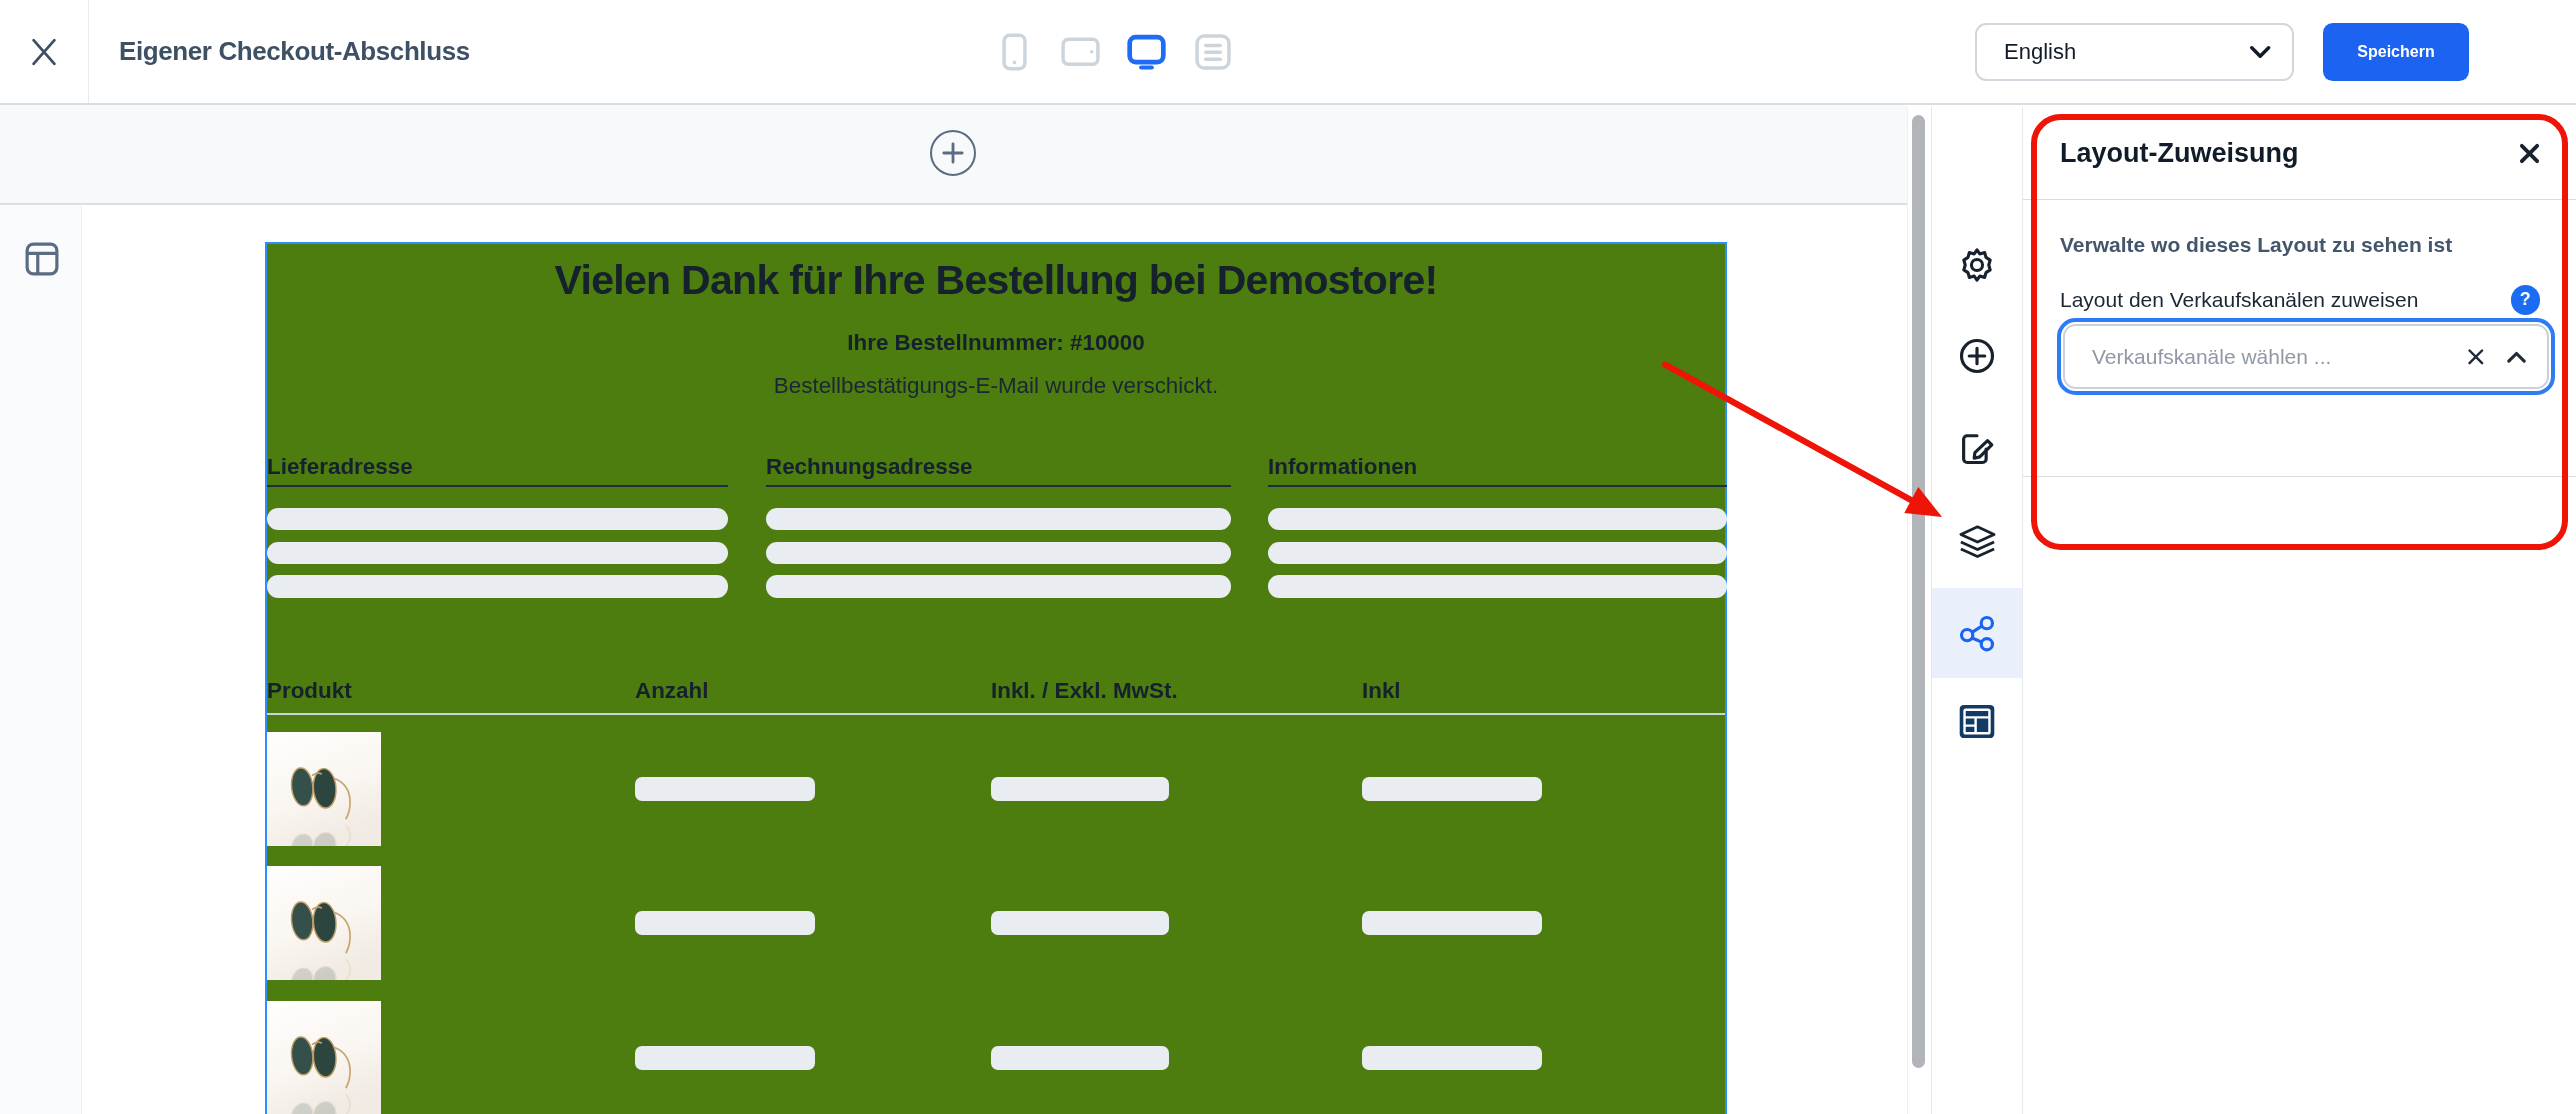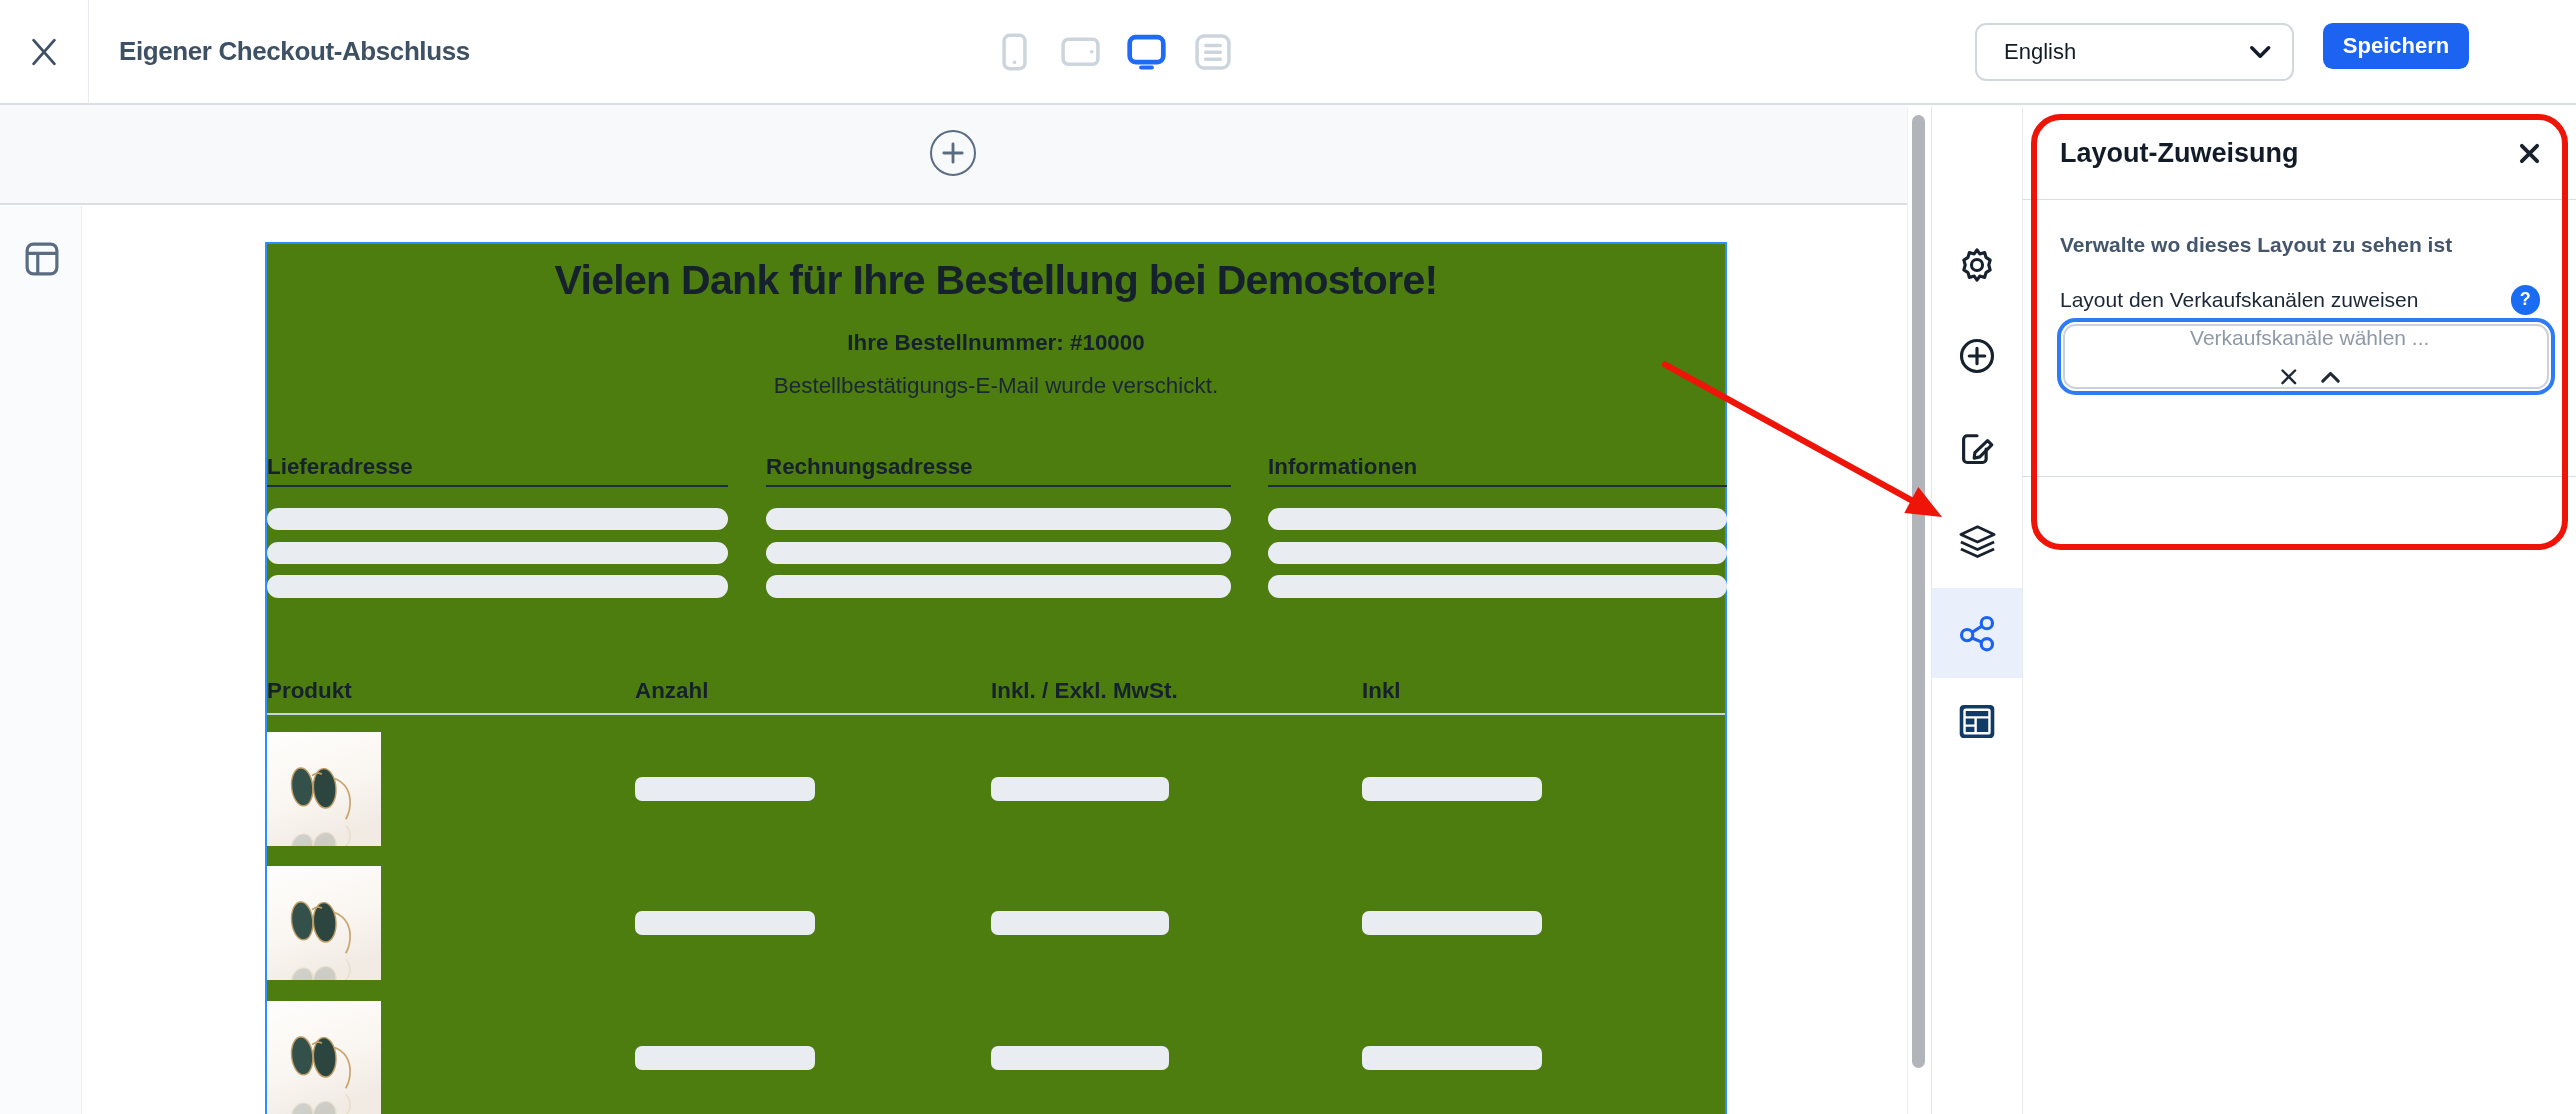--- a/index.html
+++ b/index.html
@@ -8,21 +8,21 @@
   .abs { position:absolute; }
 
   
   .topbar { left:0; top:0; width:2576px; height:105px; background:#fff; border-bottom:2.1px solid #d9dee4; z-index:20; }
   .closebox { left:0; top:0; width:89px; height:103px; border-right:1.4px solid #e7eaee; display:flex; align-items:center; justify-content:center; cursor:pointer; }
   .page-title { left:119px; top:0; height:103px; display:flex; align-items:center; font-size:26px; font-weight:700; color:#3e5063; letter-spacing:-0.4px; }
   .devices { left:995px; top:0; height:103px; display:flex; align-items:center; gap:27px; }
   .device-btn { width:39px; height:39px; display:flex; align-items:center; justify-content:center; cursor:pointer; }
   .lang-select { left:1975px; top:23px; width:319px; height:58px; border:2.1px solid #d2d7dd; border-radius:11.2px; background:#fff; display:flex; align-items:center; padding:0 21px 0 27px; cursor:pointer; }
   .lang-select .val { flex:1; font-size:22px; color:#121c28; }
-  .save-btn { left:2323px; top:23px; width:146px; height:46px; background:#1d63f2; border-radius:9.8px; color:#fff; font-size:22px; font-weight:700; display:flex; align-items:center; justify-content:center; cursor:pointer; border:none; }
+  .save-btn { left:2323px; top:23px; width:146px; height:58px; background:#1d63f2; border-radius:9.8px; color:#fff; font-size:16px; font-weight:700; display:flex; align-items:center; justify-content:center; cursor:pointer; border:none; }
 
   
   .addstrip { left:0; top:105px; width:1907px; height:100px; background:#f8f9fb; border-bottom:2.1px solid #d9dfe5; z-index:5; }
   .plus-btn { left:930px; top:130px; width:46px; height:46px; border:2.8px solid #5a6c81; border-radius:50%; display:flex; align-items:center; justify-content:center; cursor:pointer; background:transparent; }
 
   
   .leftrail { left:0; top:206px; width:82px; height:908px; background:#fafbfc; border-right:1.4px solid #eceef1; z-index:4; }
   .rail-icon { left:25px; top:36px; cursor:pointer; position:absolute; }
 
   
@@ -53,21 +53,21 @@
 
   
   .panel { left:2022px; top:107px; width:554px; height:1007px; background:#fff; border-left:1.4px solid #e7eaed; z-index:6; }
   .panel-header { position:absolute; left:0; top:0; width:100%; height:92px; display:flex; align-items:center; padding:0 34px 0 37px; }
   .panel-title { flex:1; font-size:27px; font-weight:700; color:#121c28; }
   .panel-divider { position:absolute; left:0; width:100%; height:1.4px; background:#d8dde2; }
   .panel-desc { position:absolute; left:37px; top:126px; font-size:21px; font-weight:700; color:#44566c; }
   .field-label-row { position:absolute; left:37px; top:178px; width:480px; display:flex; align-items:center; }
   .field-label { flex:1; font-size:21px; color:#1b2735; }
   .help-badge { width:29.5px; height:29.5px; border-radius:50%; background:#1a6cf3; color:#fff; font-size:18px; font-weight:700; display:flex; align-items:center; justify-content:center; cursor:pointer; }
-  .mselect { position:absolute; left:40px; top:217px; width:486px; height:65px; background:#fff; border:2.1px solid #cbd1d8; border-radius:12.6px; outline:4.2px solid #2e7bf6; outline-offset:2.1px; display:flex; align-items:center; padding:0 19.6px 0 27px; cursor:text;flex-direction:column; }
+  .mselect { position:absolute; left:40px; top:217px; width:486px; height:65px; background:#fff; border:2.1px solid #cbd1d8; border-radius:12.6px; outline:4.2px solid #2e7bf6; outline-offset:2.1px; display:flex; align-items:center; padding:0 19.6px 0 27px; cursor:text; }
   .mselect .ph { flex:1; font-size:21px; color:#8f99a6; }
   .mselect .icons { display:flex; align-items:center; gap:21px; }
   .dropdown { position:absolute; left:41px; top:288px; width:483px; background:#fff; border:1.4px solid #d3d8de; border-radius:11.2px; box-shadow:0 7px 18px rgba(20,30,40,.10); padding:8.4px; z-index:8; }
   .opt { height:58px; border-radius:8.4px; display:flex; align-items:center; padding-left:21px; font-size:21px; color:#1b2735; cursor:pointer; }
   .opt.hl { background:#e9eff9; }
 
   
   .anno-box { left:2031px; top:114px; width:537px; height:436px; border:6.3px solid #ee1408; border-radius:29.5px; z-index:50; pointer-events:none; }
   .anno-arrow { left:1649px; top:347px; z-index:60; pointer-events:none; }
 </style>

